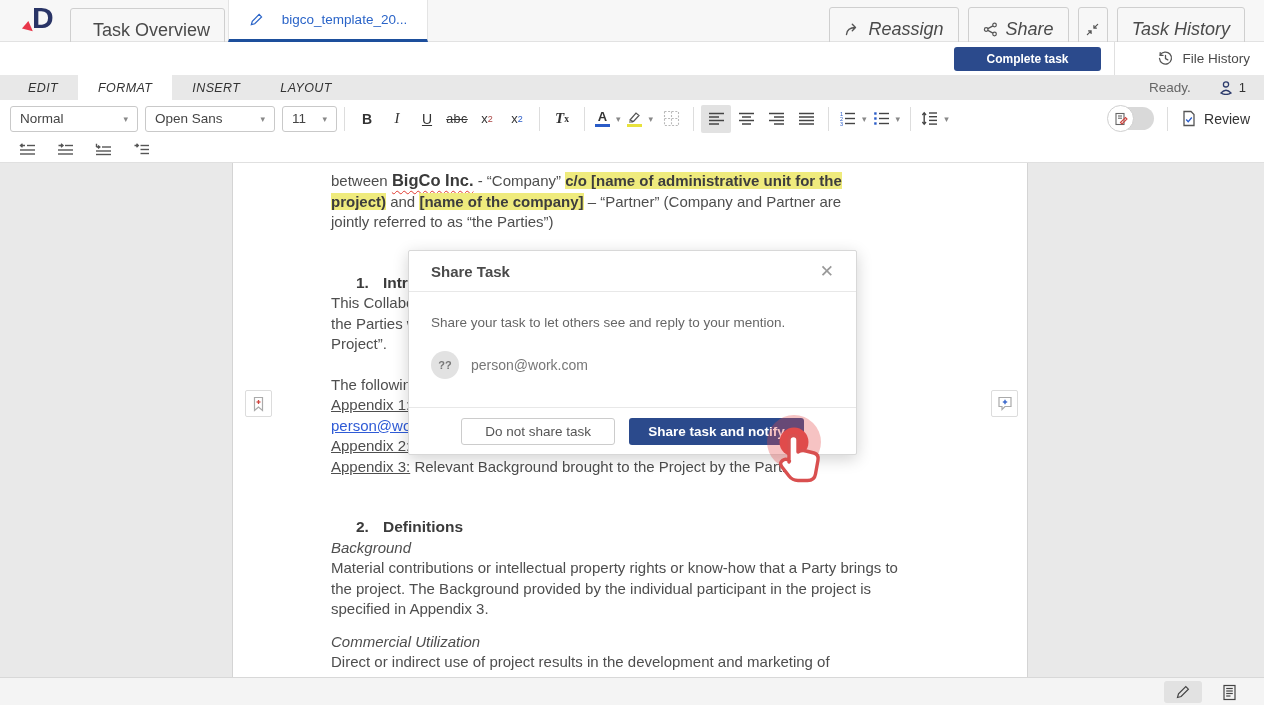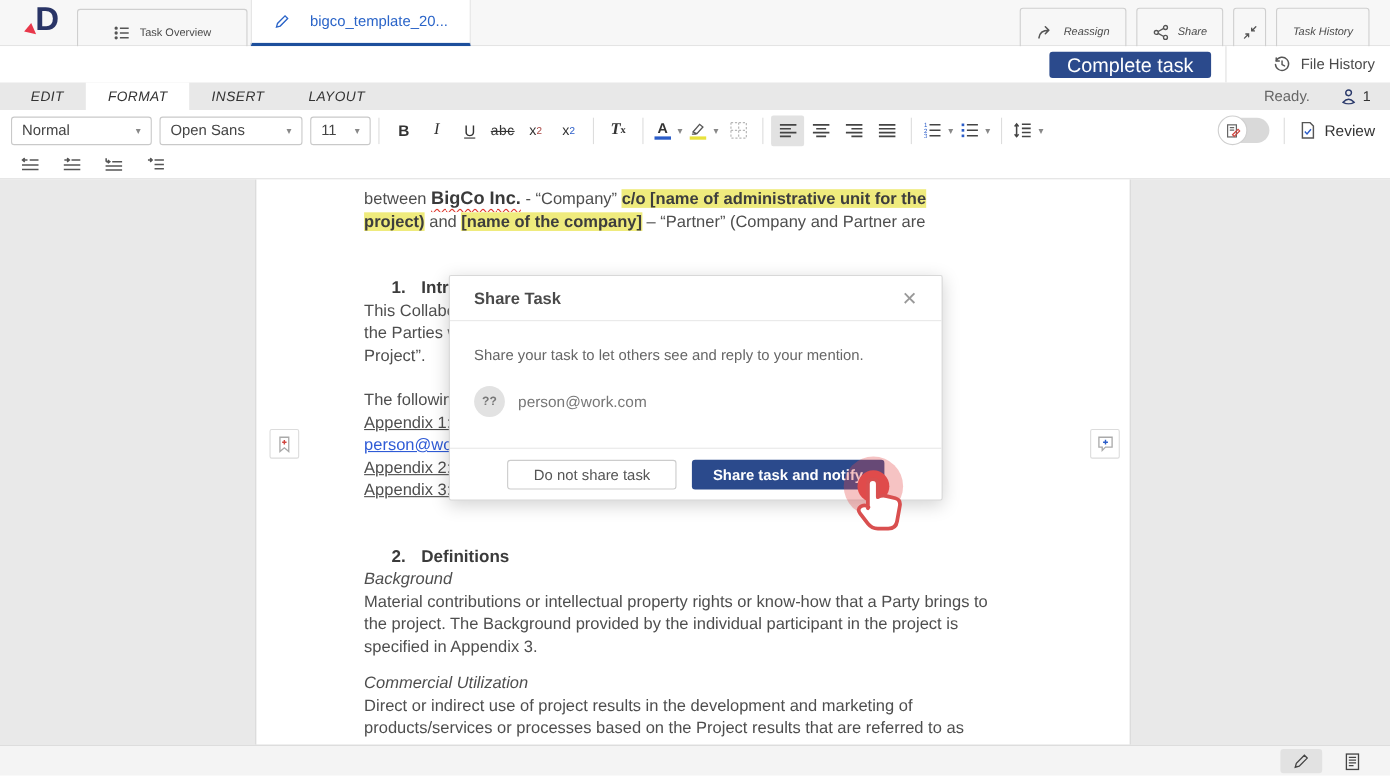--- a/index.html
+++ b/index.html
@@ -5,30 +5,30 @@
   * { margin:0; padding:0; box-sizing:border-box; }
   html,body { width:1264px; height:705px; }
   body { font-family:"Liberation Sans", sans-serif; background:#fff; color:#4a4a4a; overflow:hidden; }
   .root { position:relative; width:1264px; height:705px; background:#fff; }
 
   
   .tabbar { position:absolute; left:0; top:0; width:1264px; height:42px; background:#f7f7f7; border-bottom:1px solid #e2e2e2; }
   .logo { position:absolute; left:22px; top:5px; width:40px; height:32px; }
   .logo .d { font-size:30px; font-weight:800; color:#293466; letter-spacing:-1px; position:absolute; left:10px; top:-4px; }
   .logo .arrow { position:absolute; left:2px; top:18px; width:0; height:0; border-left:10px solid #e8374a; border-top:5px transparent solid; border-bottom:5px transparent solid; transform:rotate(40deg); }
-  .btn { display:inline-flex; align-items:center; gap:8px; height:44px; padding:0 14px; border:1px solid #cfcfcf; border-radius:3px; background:transparent; color:#4a4a4a; font-size:10px; cursor:pointer; white-space:nowrap; }
+  .btn { display:inline-flex; align-items:center; gap:8px; height:44px; padding:0 14px; border:1px solid #cfcfcf; border-radius:3px; background:transparent; color:#4a4a4a; font-size:18px; cursor:pointer; white-space:nowrap; }
   .tab-overview { position:absolute; left:70px; top:8px; width:155px; justify-content:center; }
   .tab-active { position:absolute; left:228px; top:0; width:200px; height:42px; background:#fff; border-left:1px solid #e4e4e4; border-right:1px solid #e4e4e4; border-bottom:3px solid #1d4f9c; display:flex; align-items:center; justify-content:center; gap:18px; color:#2a64c8; font-size:13.5px; cursor:pointer; }
   .tab-active .ttl { max-width:155px; overflow:hidden; text-overflow:ellipsis; white-space:nowrap; }
   .tabbar-right { position:absolute; right:19px; top:7px; display:flex; gap:9px; align-items:center;font-style:italic; }
   .icon-btn-sm { width:30px; justify-content:center; padding:0; }
 
   
   .actionbar { position:absolute; left:0; top:42px; width:1264px; height:33px; background:#fff; }
-  .complete-btn { position:absolute; right:163px; top:5px; width:147px; height:24px; background:#2b4a8c; color:#fff; font-size:18px; font-weight:400; border:none; border-radius:3px; display:flex; align-items:center; justify-content:center; cursor:pointer; }
+  .complete-btn { position:absolute; right:163px; top:5px; width:147px; height:24px; background:#2b4a8c; color:#fff; font-size:12px; font-weight:700; border:none; border-radius:3px; display:flex; align-items:center; justify-content:center; cursor:pointer; }
   .actionbar .vdiv { position:absolute; right:149px; top:0; width:1px; height:33px; background:#e0e0e0; }
   .file-history { position:absolute; right:14px; top:4px; height:25px; display:flex; align-items:center; gap:8px; color:#4a4a4a; font-size:13.5px; cursor:pointer; }
 
   
   .menubar { position:absolute; left:0; top:75px; width:1264px; height:25px; background:#e8e8e8; display:flex; align-items:stretch; font-size:12.5px; color:#333; }
   .menubar .mitem { padding:0 20px; display:flex; align-items:center; letter-spacing:.4px; cursor:pointer;font-style:italic; }
   .menubar .mitem:first-child { margin-left:8px; }
   .menubar .mitem.active { background:#fff; }
   .menubar-right { position:absolute; right:18px; top:0; height:25px; display:flex; align-items:center; gap:26px; }
   .ready { color:#666; font-size:13.5px; }
@@ -419,20 +419,21 @@
       </button>
   </div>
 
   <div class="docarea">
     <div class="page">
       <div class="content">
 
         <div>
           <div><span>between </span><span class="company">BigCo Inc.</span><span> - “Company” </span><span class="hl">c/o [name of administrative unit for the</span></div>
           <div><span class="hl">project)</span><span> and </span><span class="hl">[name of the company]</span><span> – “Partner” (Company and Partner are</span></div>
+          <div><span>jointly referred to as “the Parties”)</span></div>
         </div>
 
         <div class="heading mt40"><span class="num">1.</span><span>Introduction</span></div>
 
         <div>
           <div>This Collaboration Agreement stipulates the mutual rights and obligations of</div>
           <div>the Parties within their joint project, which will be hereinafter referred to as the”</div>
           <div>Project”.</div>
         </div>
 

